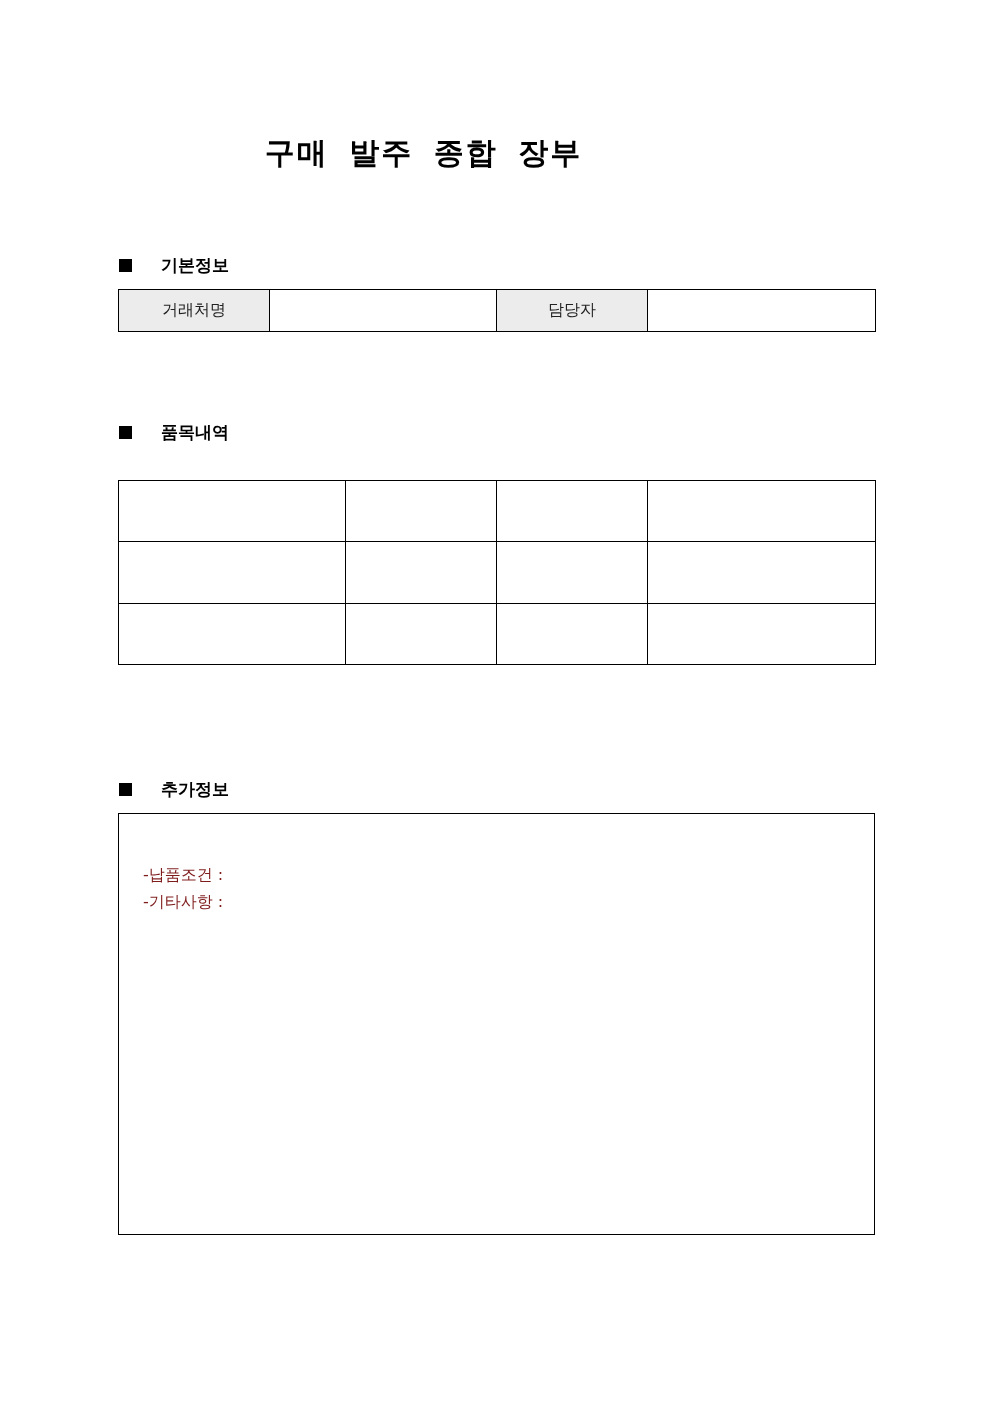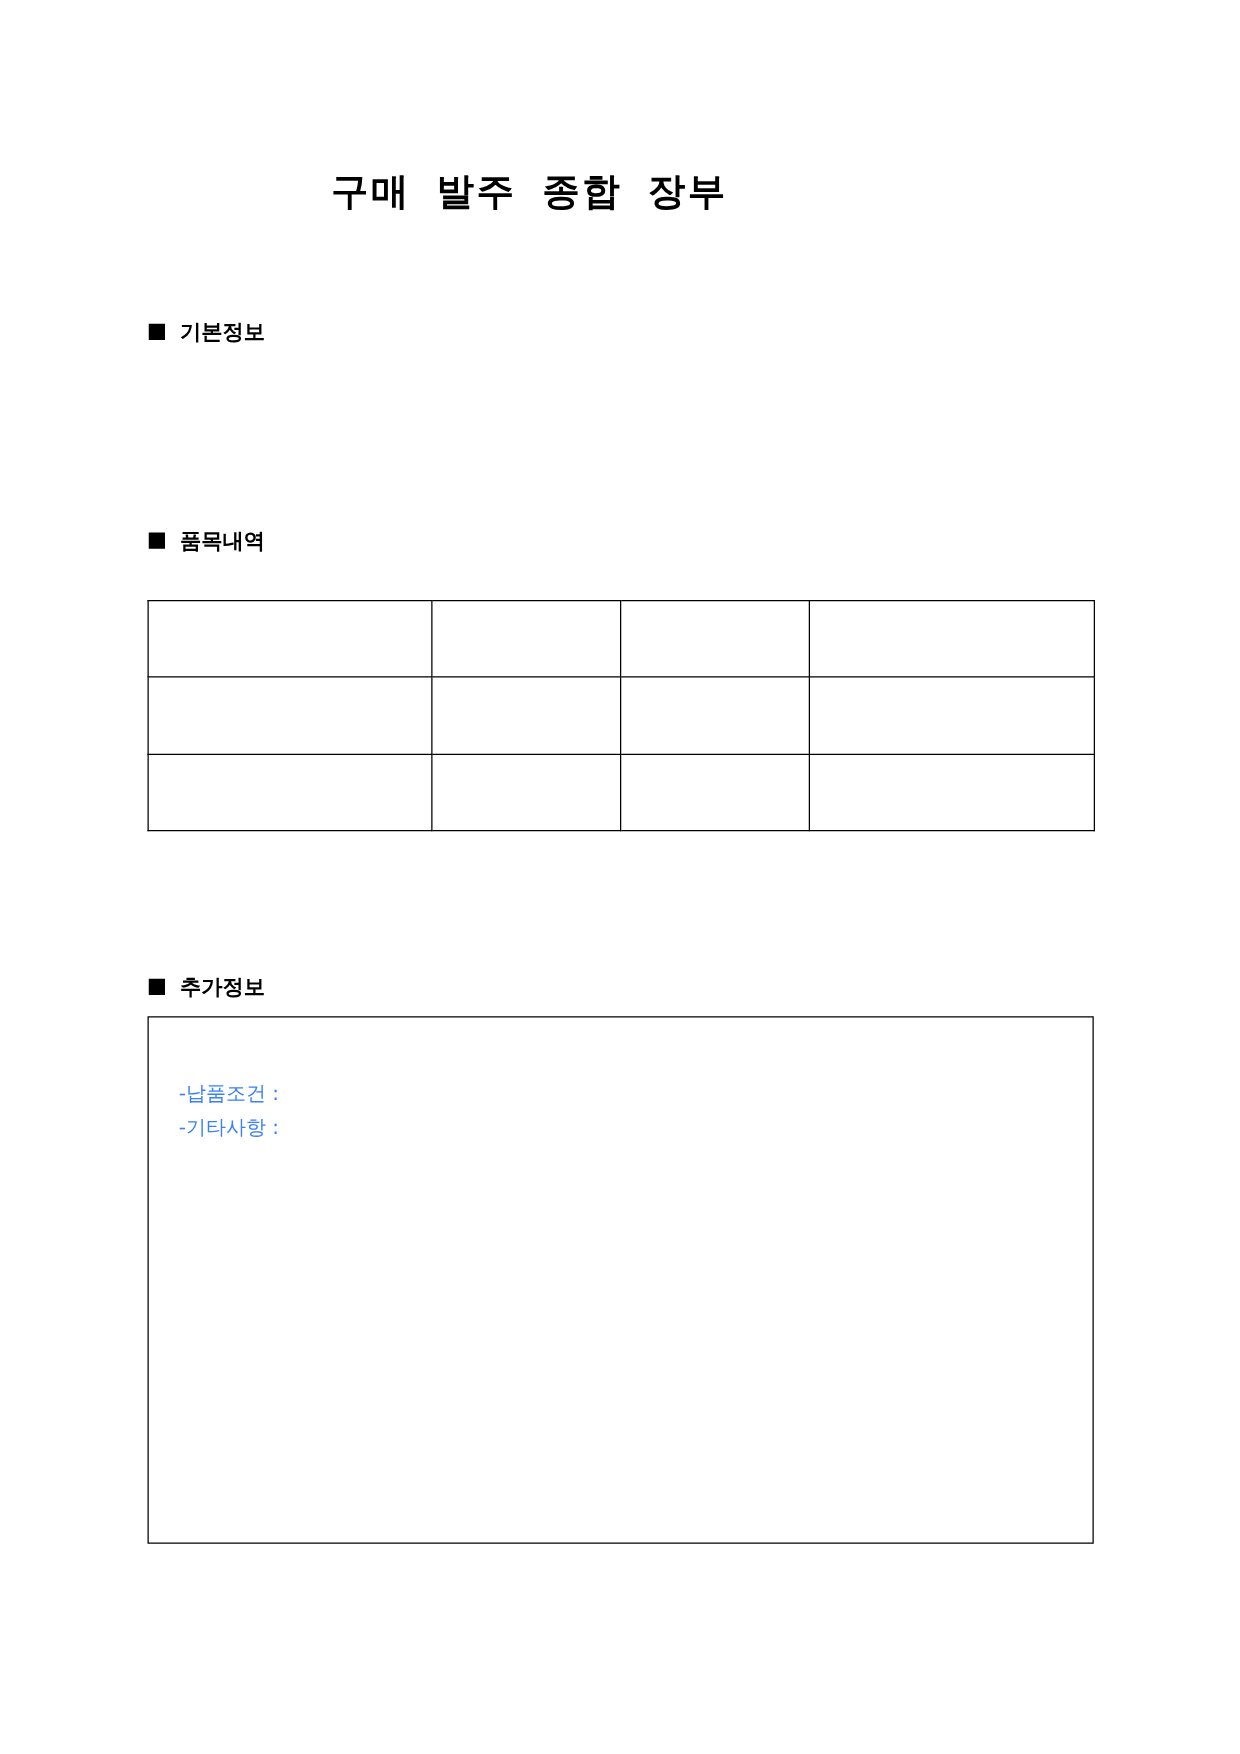--- a/index.html
+++ b/index.html
@@ -28,20 +28,21 @@
       color: #000;
     }
     .section-head {
       position: absolute;
       left: 119px;
       font-size: 17px;
       font-weight: bold;
       color: #000;
       display: flex;
       align-items: center;
+      gap: 17px;
     }
     .section-head .sq {
       display: inline-block;
       width: 13px;
       height: 13px;
       background: #000;
       margin-right: 12px;
     }
     table.grid {
       position: absolute;
@@ -71,41 +72,47 @@
       width: 755px;
       height: 420px;
       border: 1.5px solid #000;
     }
     .info-lines {
       position: absolute;
       left: 24px;
       top: 47px;
       font-size: 16px;
       line-height: 27px;
-      color: #3b82f6;
+      color: #7f1d1d;
     }
   </style>
 </head>
 <body>
 
 <div class="title">구매 발주 종합 장부</div>
 
 <div class="section-head" style="top:254px;">
   <span class="sq"></span>
   <span>기본정보</span>
 </div>
 
 <table class="grid" style="top:289px;">
   <colgroup>
     <col style="width:151px">
     <col style="width:227px">
     <col style="width:151px">
     <col style="width:228px">
   </colgroup>
   <tbody>
+  <tr style="height:42px;">
+    <td class="label-cell">거래처명</td>
+    <td class="value-cell"></td>
+    <td class="label-cell">담당자</td>
+    <td class="value-cell"></td>
+  </tr>
 </tbody>
   </table>
 
 <div class="section-head" style="top:421px;text-align:center;">
   <span class="sq"></span>
   <span>품목내역</span>
 </div>
 
 <table class="grid" style="top:480px;">
   <colgroup>

